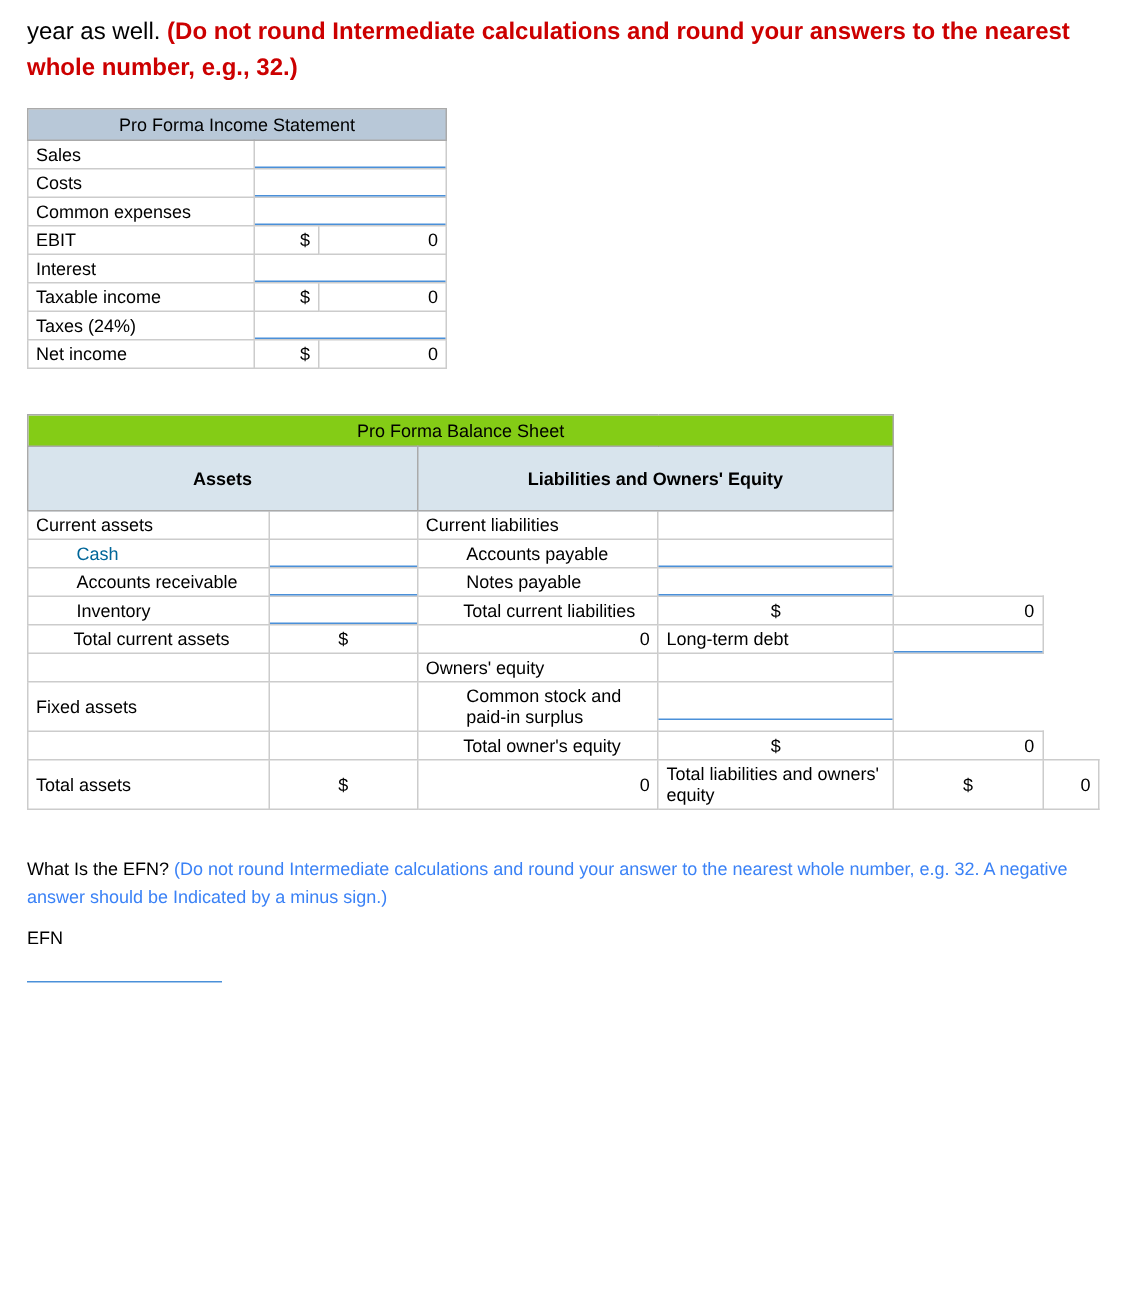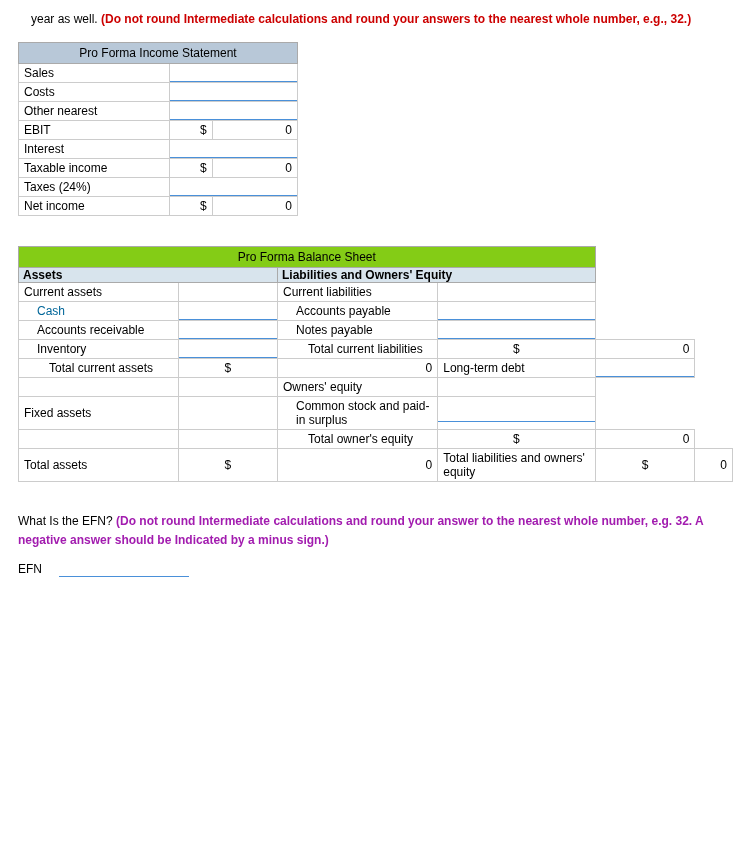--- a/index.html
+++ b/index.html
@@ -7,24 +7,23 @@
       font-family: Arial, sans-serif;
       font-size: 12px;
       background: #fff;
       color: #000;
       width: 755px;
       min-height: 859px;
       padding: 10px 18px;
     }
 
     .intro-text {
-      font-size: 12px;
+      font-size: 16px;
       margin-bottom: 14px;
       line-height: 1.5;
-      margin-left: 13px;
     }
     .intro-text strong {
       color: #c00;
       font-weight: bold;
     }
 
     
     .income-table-wrap {
       margin-bottom: 30px;
     }
@@ -82,37 +81,37 @@
     .balance-table .header-row th {
       background: #84cc16;
       text-align: center;
       padding: 3px 6px;
       font-weight: normal;
       font-size: 12px;
       border: 1px solid #aaa;
     }
     .balance-table .subheader-row td {
       background: #d8e4ed;
-      text-align: left;
-      padding: 0 4px;
+      text-align: center;
+      padding: 14px 4px;
       font-size: 12px;
       border: 1px solid #aaa;
       font-weight: bold;
     }
     .balance-table td {
       border: 1px solid #ccc;
       padding: 2px 5px;
       font-size: 12px;
       vertical-align: middle;
     }
     .balance-table td.label {
       width: 170px;
     }
     .balance-table td.indent1 {
-      padding-left: 18px;
+      padding-left: 32px;
     }
     .balance-table td.indent2 {
       padding-left: 30px;
     }
     .balance-table td.dollar-cell {
       width: 14px;
       text-align: center;
       padding: 1px 2px;
     }
     .balance-table td.input-cell {
@@ -140,27 +139,27 @@
     
     .efn-section {
       margin-top: 20px;
     }
     .efn-text {
       font-size: 12px;
       margin-bottom: 10px;
       line-height: 1.6;
     }
     .efn-text strong {
-      color: #a21caf;
-      font-weight: bold;
+      color: #3b82f6;
+      font-weight: normal;
     }
     .efn-input-wrap {
       display: flex;
-      align-items: center;
       gap: 6px;
+      flex-direction: column;
     }
     .efn-label {
       font-size: 12px;
       width: 35px;
     }
     .efn-input {
       width: 130px;
       border: none;
       border-bottom: 1px solid #4a90d9;
       outline: none;
@@ -186,21 +185,21 @@
     <tbody id="income-tbody">
     <tr>
           <td class="label">Sales</td>
           <td class="input-cell" colspan="2"><input type="text" style=""></td>
         </tr>
         <tr>
           <td class="label">Costs</td>
           <td class="input-cell" colspan="2"><input type="text" style=""></td>
         </tr>
         <tr>
-          <td class="label">Other nearest</td>
+          <td class="label">Common expenses</td>
           <td class="input-cell" colspan="2"><input type="text" style=""></td>
         </tr>
         <tr>
           <td class="label">EBIT</td>
           <td class="dollar">$</td>
           <td class="value">0</td>
         </tr>
         <tr>
           <td class="label">Interest</td>
           <td class="input-cell" colspan="2"><input type="text" style=""></td>

